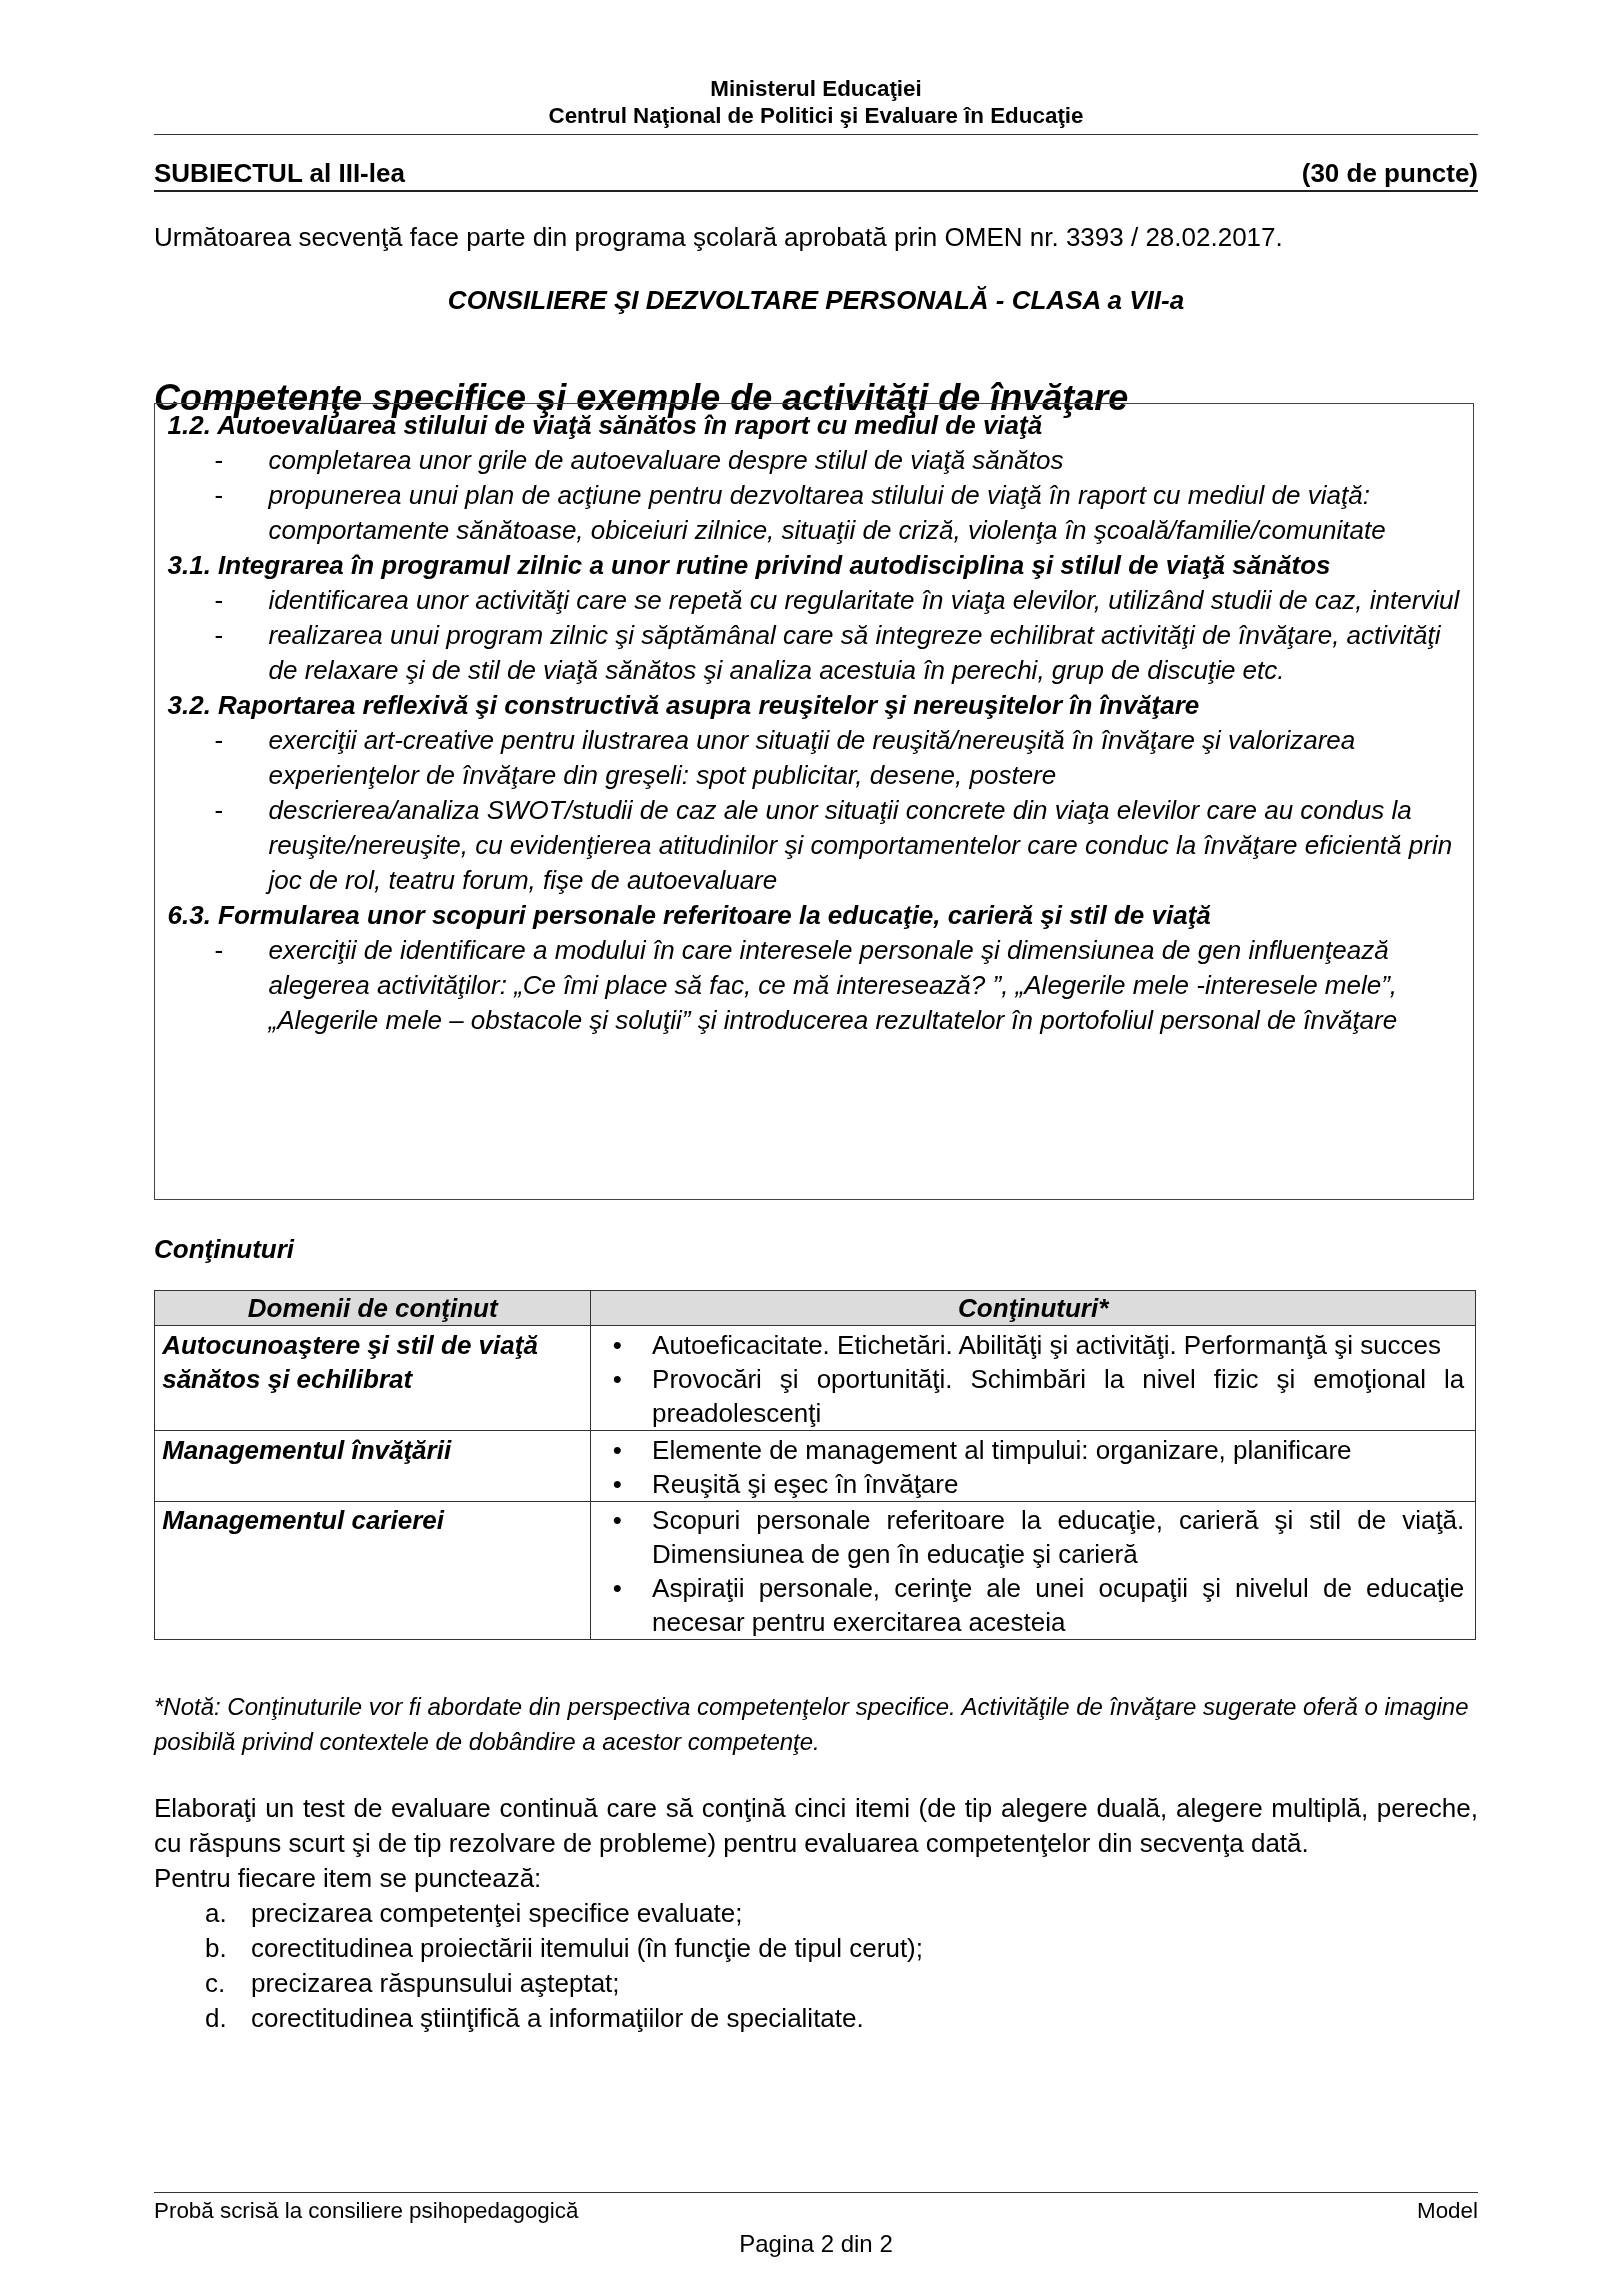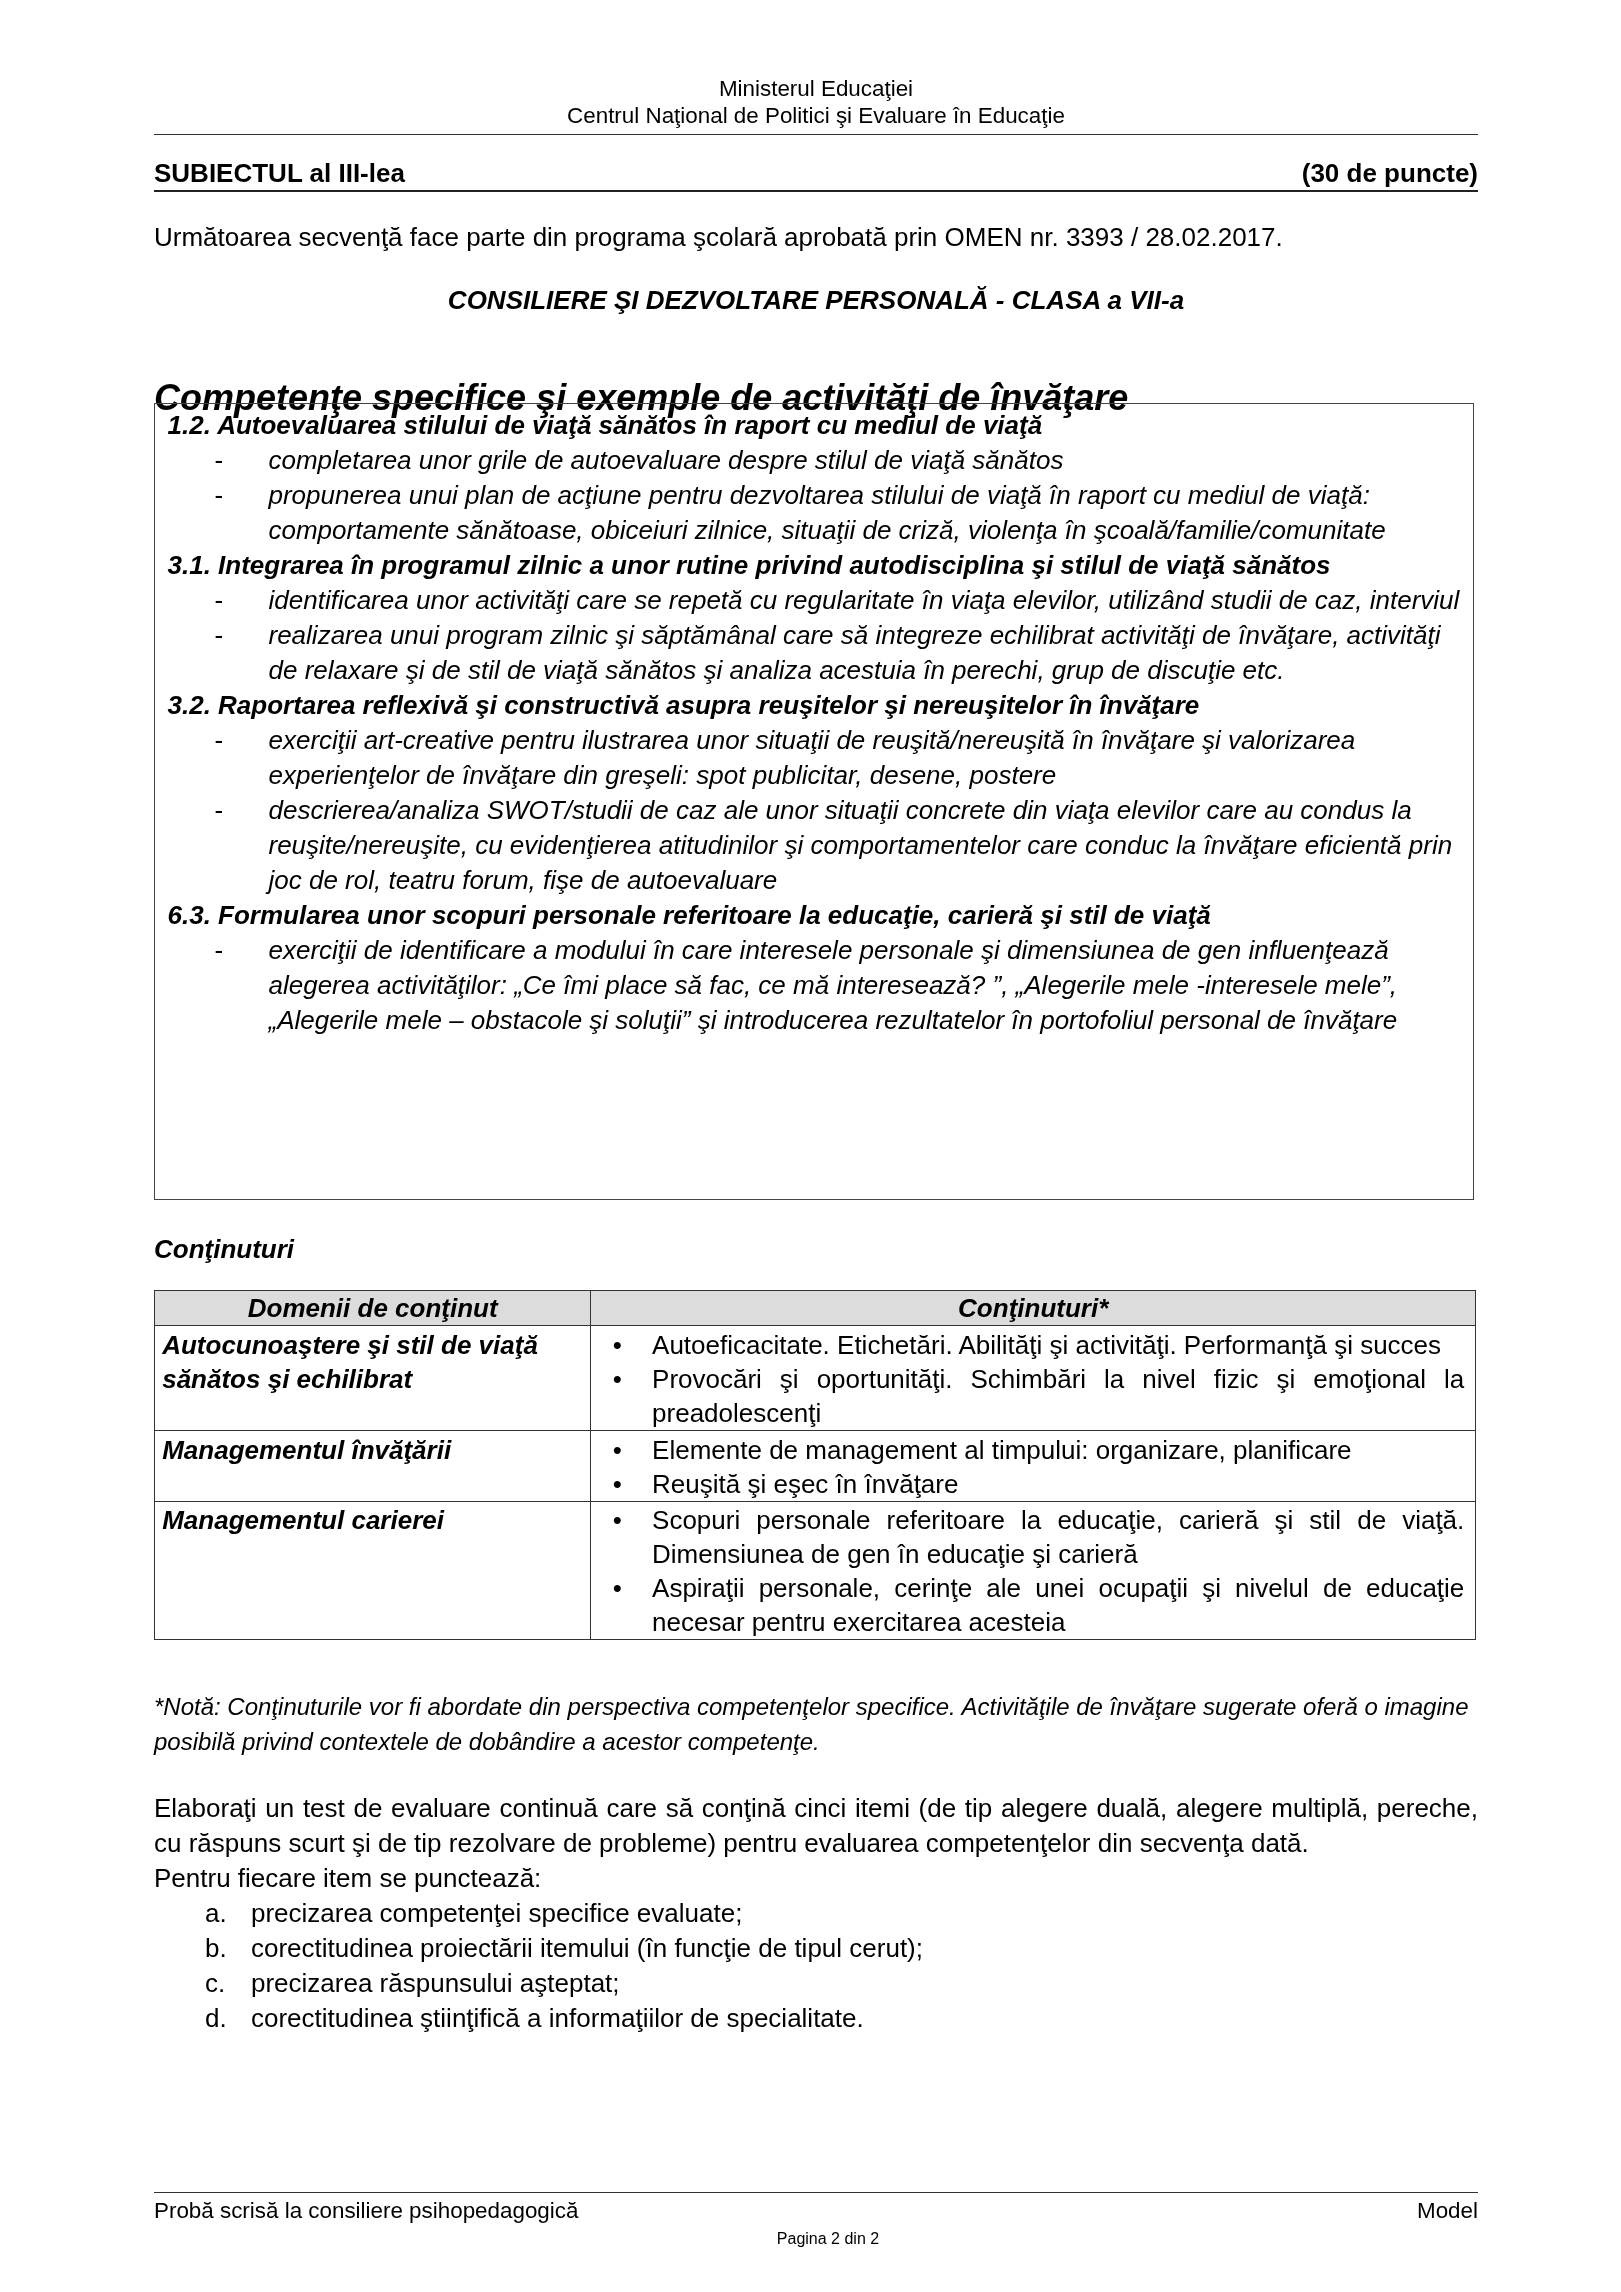--- a/index.html
+++ b/index.html
@@ -1,21 +1,21 @@
 <!DOCTYPE html>
 <html style="font-size:14.3px"><head>
 <meta charset="utf-8">
 <style>
   html, body { margin: 0; padding: 0; background: #ffffff; }
   body {
     width: 1621px; height: 2293px; position: relative; overflow: hidden;
     font-family: "Liberation Sans", sans-serif; color: #000;
   }
   .page { position: absolute; left: 154px; top: 0; width: 1324px; }
-  .hdr { position: absolute; left: 0; width: 1324px; text-align: center; font-size: 22.4px; line-height: 27px; }
+  .hdr { position: absolute; left: 0; width: 1324px; text-align: center; font-size: 22.4px; line-height: 27px; font-weight: bold; }
   .hdr-rule { position: absolute; left: 0; width: 1324px; top: 134px; border-top: 1.8px solid #333; }
   .subj { position: absolute; top: 158px; left: 0; width: 1324px; font-weight: bold; font-size: 26px;
           border-bottom: 2.7px solid #222; height: 32px; text-align: center; }
   .subj .l { position: absolute; left: 0; top: 0; }
   .subj .r { position: absolute; right: 0; top: 0; }
   .intro { position: absolute; top: 222px; left: 0; font-size: 26px; }
   .prog-title { position: absolute; top: 285px; left: 0; width: 1324px; text-align: center; font-size: 26px; font-weight: bold; font-style: italic; }
   .comp-title { position: absolute; top: 346px; left: 0; font-size: 36px; font-weight: bold; font-style: italic; margin-top: 31px; }
   .box { position: absolute; top: 403px; left: 0; width: 1320px; height: 797px; border: 1.8px solid #444; box-sizing: border-box; padding: 3.6px 10.7px 0 12.5px; }
   .comp { font-size: 26px; font-weight: bold; font-style: italic; line-height: 35px; }
@@ -30,21 +30,21 @@
   .bul { position: relative; padding-left: 50px; line-height: 34px; text-align: justify; }
   .bul .dot { position: absolute; left: 10.7px; top: 0; }
   .note { position: absolute; top: 1689px; left: 0; width: 1324px; font-size: 24px; font-style: italic; line-height: 35px; }
   .task { position: absolute; top: 1791px; left: 0; width: 1324px; font-size: 26px; line-height: 35px; text-align: justify; }
   .sub { font-size: 26px; line-height: 35px; }
   .crit { position: relative; padding-left: 97px; font-size: 26px; line-height: 35px; }
   .crit .lt { position: absolute; left: 51px; top: 0; }
   .ftr-rule { position: absolute; top: 2192px; left: 0; width: 1324px; border-top: 1.8px solid #333; }
   .ftr-l { position: absolute; top: 2198px; left: 0; font-size: 22.4px; }
   .ftr-r { position: absolute; top: 2198px; right: 0; font-size: 22.4px; }
-  .ftr-c { position: absolute; top: 2230px; left: 12px; width: 1324px; text-align: center; font-size: 16px; }
+  .ftr-c { position: absolute; top: 2230px; left: 0; width: 1324px; text-align: center; font-size: 24px; }
 </style>
 </head>
 <body>
 
 <div class="page">
 
   <div class="hdr" style="top:75px;">Ministerul Educaţiei</div>
   <div class="hdr" style="top:102px;">Centrul Naţional de Politici şi Evaluare în Educaţie</div>
   <div class="hdr-rule"></div>
 

